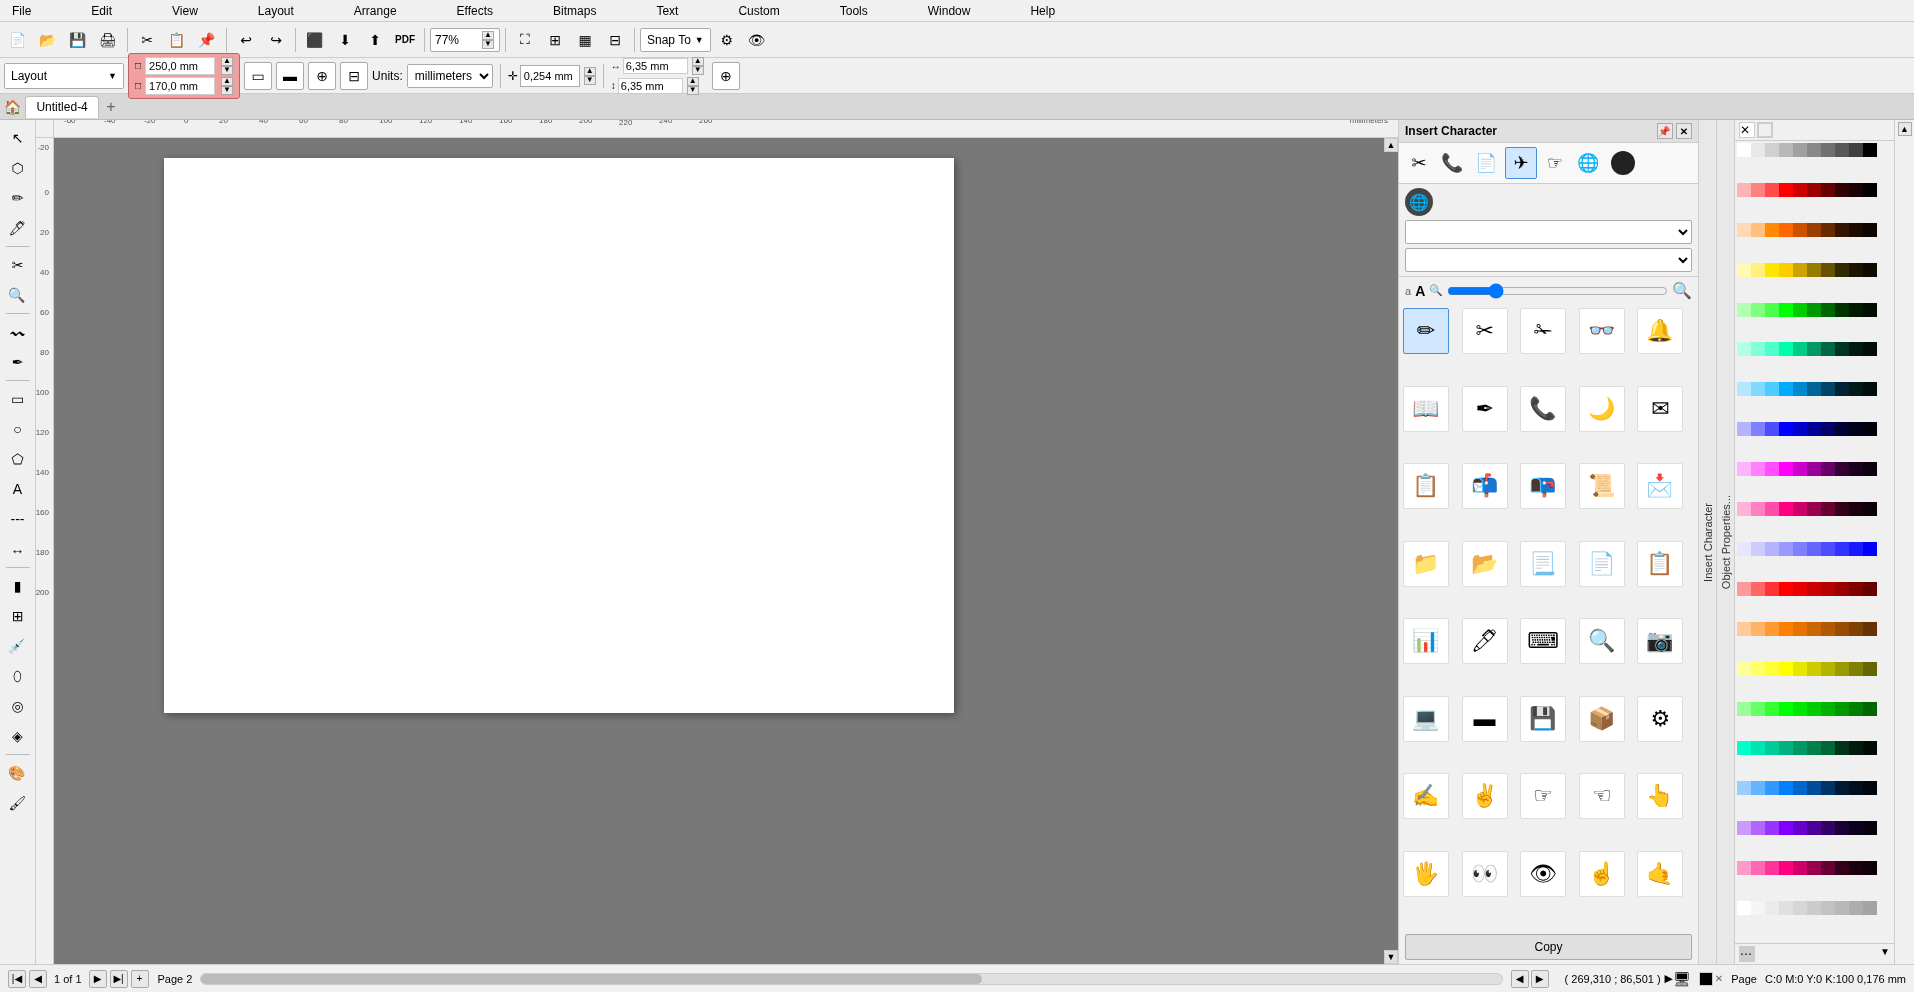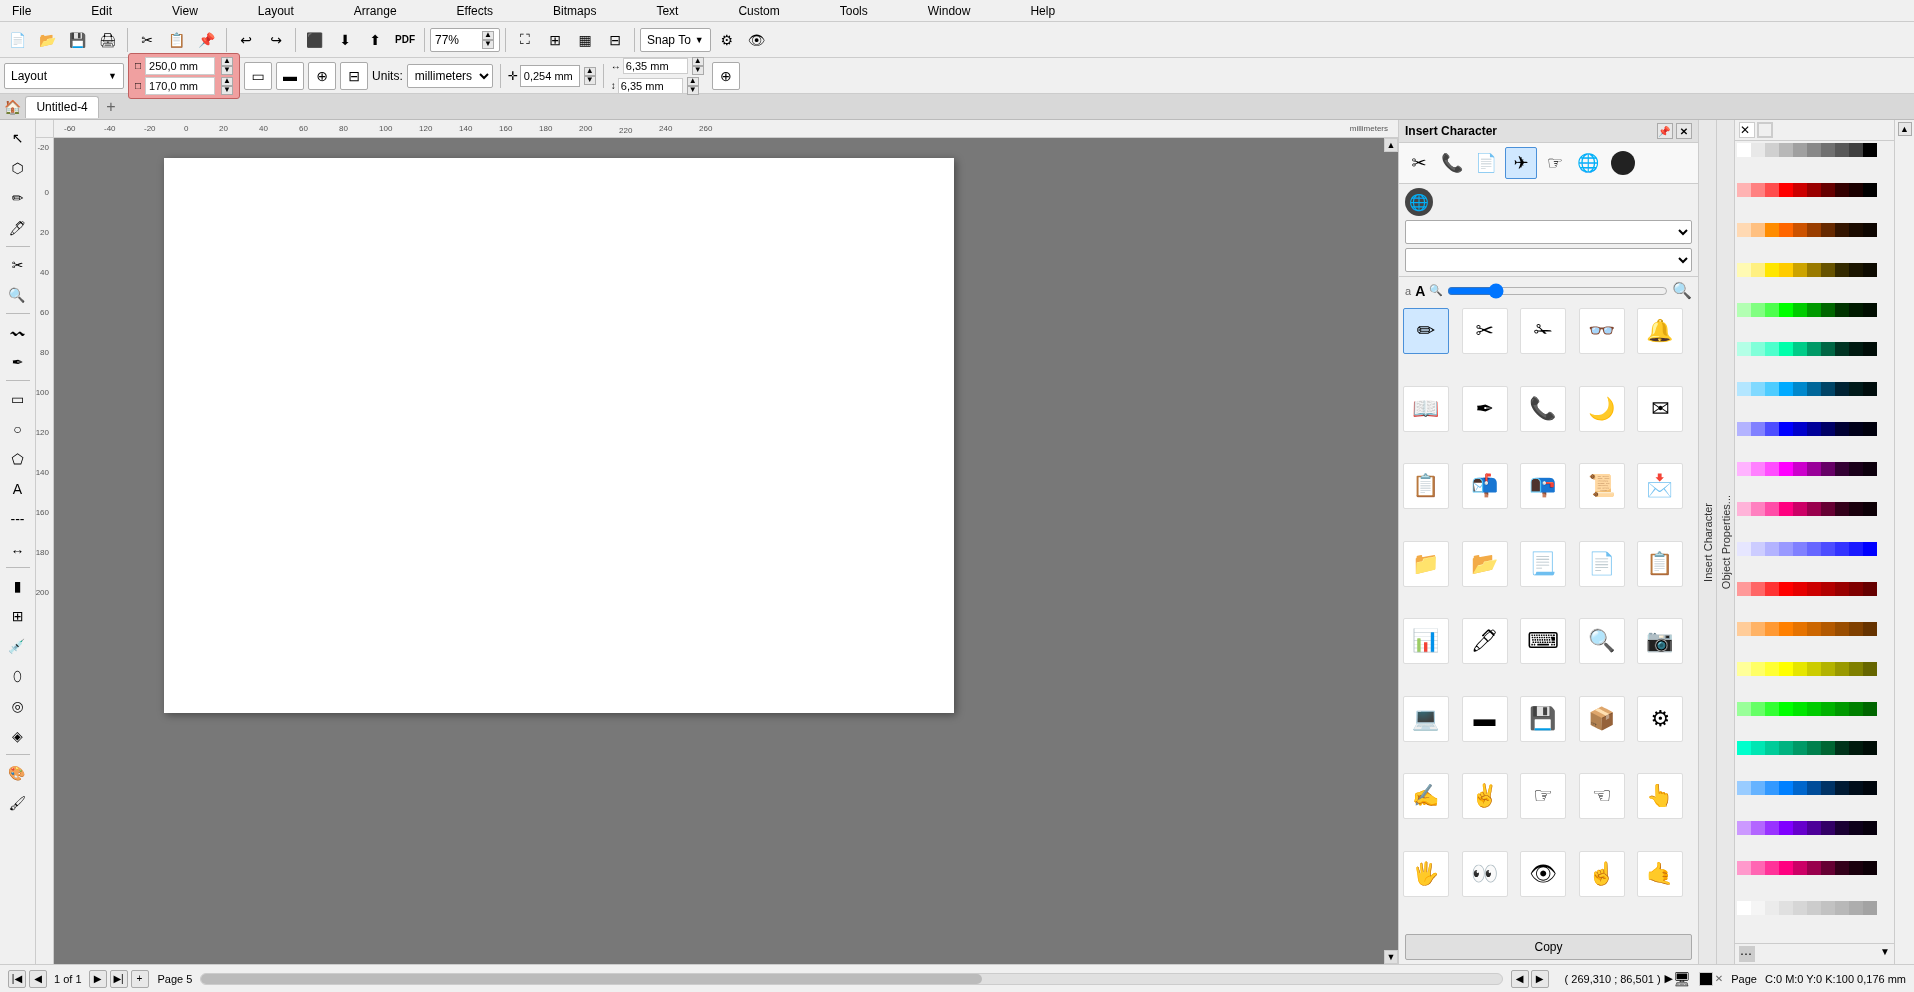--- a/index.html
+++ b/index.html
@@ -40,21 +40,21 @@
     
     #main { display: flex; height: calc(992px - 22px - 36px - 36px - 26px - 28px - 28px); }
 
     
     #left-toolbar { width: 36px; background: #f0f0f0; border-right: 1px solid #ccc; display: flex; flex-direction: column; align-items: center; padding: 4px 0; gap: 2px; }
     .lt-btn { width: 28px; height: 28px; display: flex; align-items: center; justify-content: center; cursor: pointer; border: 1px solid transparent; border-radius: 2px; font-size: 14px; }
     .lt-sep { width: 24px; height: 1px; background: #bbb; margin: 2px 0; }
 
     
     #canvas-area { flex: 1; background: #787878; overflow: hidden; position: relative; }
-    #ruler-h { height: 18px; background: #f0f0f0; border-bottom: 1px solid #ccc; display: flex; align-items: flex-start; padding-bottom: 2px; font-size: 9px; color: #555; overflow: hidden; position: absolute; top: 0; left: 18px; right: 0; }
+    #ruler-h { height: 18px; background: #f0f0f0; border-bottom: 1px solid #ccc; display: flex; align-items: flex-start; padding-bottom: 10px; font-size: 9px; color: #555; overflow: hidden; position: absolute; top: 0; left: 18px; right: 0; }
     #ruler-v { width: 18px; background: #f0f0f0; border-right: 1px solid #ccc; display: flex; flex-direction: column; align-items: flex-end; padding-right: 2px; font-size: 9px; color: #555; overflow: hidden; position: absolute; top: 18px; left: 0; bottom: 0; }
     #ruler-corner { width: 18px; height: 18px; background: #f0f0f0; border-right: 1px solid #ccc; border-bottom: 1px solid #ccc; position: absolute; top: 0; left: 0; }
     #canvas-content { position: absolute; top: 18px; left: 18px; right: 0; bottom: 0; overflow: hidden; }
     #white-page { position: absolute; top: 20px; left: 110px; width: 790px; height: 555px; background: white; box-shadow: 2px 2px 8px rgba(0,0,0,0.4); }
 
     
     #insert-char { width: 290px; background: #f0f0f0; border-left: 1px solid #ccc; display: flex; flex-direction: column; }
     #ic-header { display: flex; align-items: center; justify-content: space-between; background: #e0e0e0; border-bottom: 1px solid #ccc; padding: 3px 6px; font-size: 12px; font-weight: bold; }
     .ic-icon { width: 32px; height: 32px; display: flex; align-items: center; justify-content: center; font-size: 18px; cursor: pointer; border: 1px solid transparent; border-radius: 2px; }
     .ic-icon.selected { border-color: #4a90d9; background: #d0e8ff; }
@@ -602,21 +602,21 @@
 
 <div id="statusbar" style="display:flex;align-items:center;background:#f0f0f0;border-top:1px solid #ccc;height:28px;padding:0 8px;font-size:11px;">
 
   <div id="page-controls" style="display:flex;align-items:center;gap:3px;">
     <div class="page-btn">|◀</div>
     <div class="page-btn">◀</div>
     <span style="font-size:11px;padding:0 4px;">1 of 1</span>
     <div class="page-btn">▶</div>
     <div class="page-btn">▶|</div>
     <div class="page-btn">+</div>
-    <span style="margin-left:6px;font-size:11px;">Page 5</span>
+    <span style="margin-left:6px;font-size:11px;">Page 2</span>
   </div>
 
   <div style="flex:1;height:12px;background:#e0e0e0;border:1px solid #ccc;border-radius:6px;margin:0 8px;">
     <div style="width:60%;height:100%;background:#bbb;border-radius:6px;"></div>
   </div>
 
   <div class="page-btn" style="margin-right:2px;">◀</div>
   <div class="page-btn">▶</div>
 
   <span style="margin-left:16px;font-size:11px;">( 269,310 ; 86,501 )</span>

